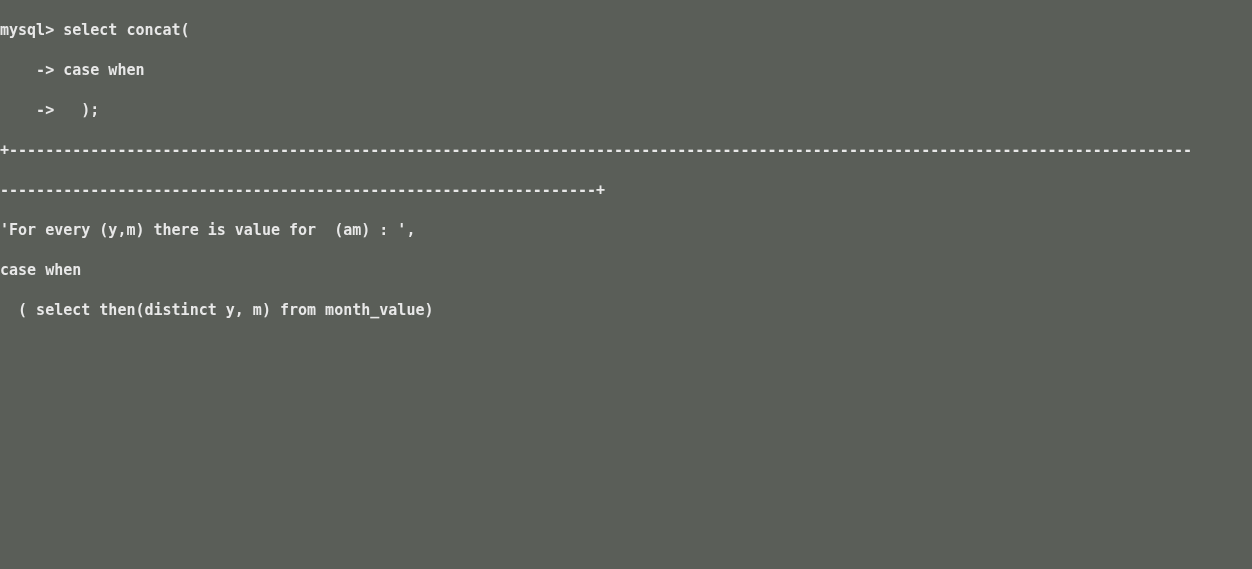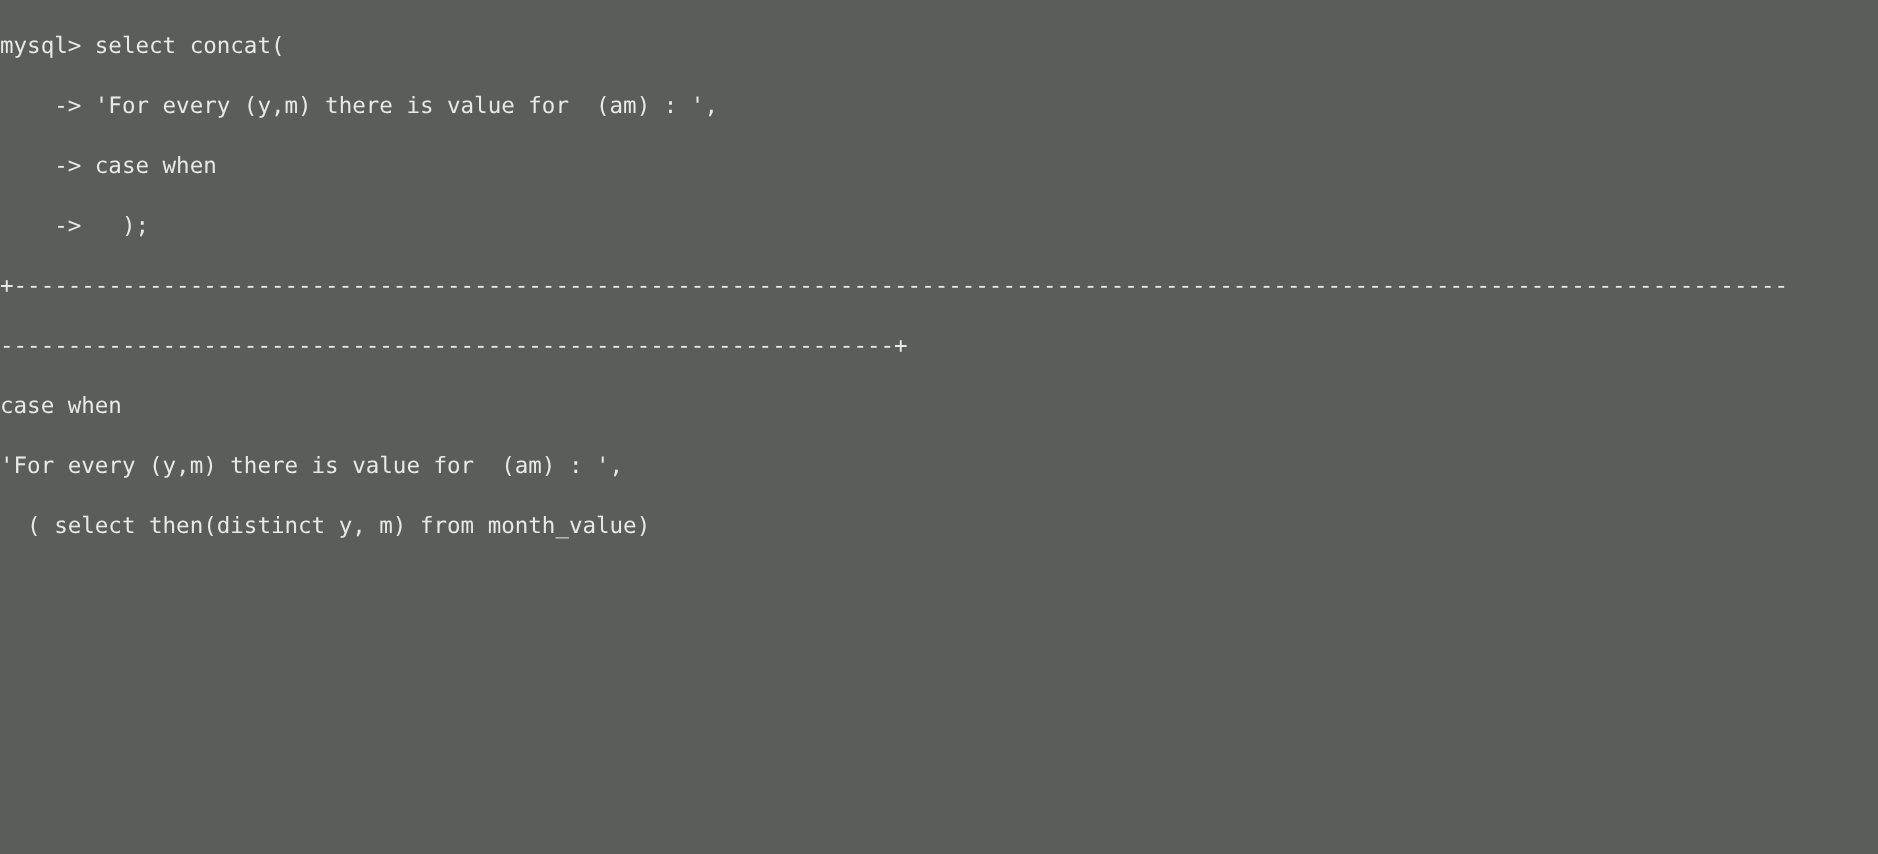--- a/index.html
+++ b/index.html
@@ -15,34 +15,34 @@
     overflow: hidden;
   }
   .terminal {
     padding: 0;
     white-space: pre;
     letter-spacing: 0px;
   }
   .line {
     display: block;
     min-height: 20px;
+    font-weight: bold;
   }
 </style>
 </head>
 <body>
 
 <div class="terminal">
 <span class="line">mysql&gt; select concat(</span>
-<span class="line">    -&gt; 'For every (y,m) there is value for  (am) : ',</span>
 <span class="line">    -&gt; case when</span>
 <span class="line">    -&gt;   );</span>
 <span class="line">+-----------------------------------------------------------------------------------------------------------------------------------</span>
 <span class="line">------------------------------------------------------------------+</span>
+<span class="line">'For every (y,m) there is value for  (am) : ',</span>
 <span class="line">case when</span>
-<span class="line">'For every (y,m) there is value for  (am) : ',</span>
 <span class="line">  ( select then(distinct y, m) from month_value)</span>
 
 
 
 
 
 
 
 
 

